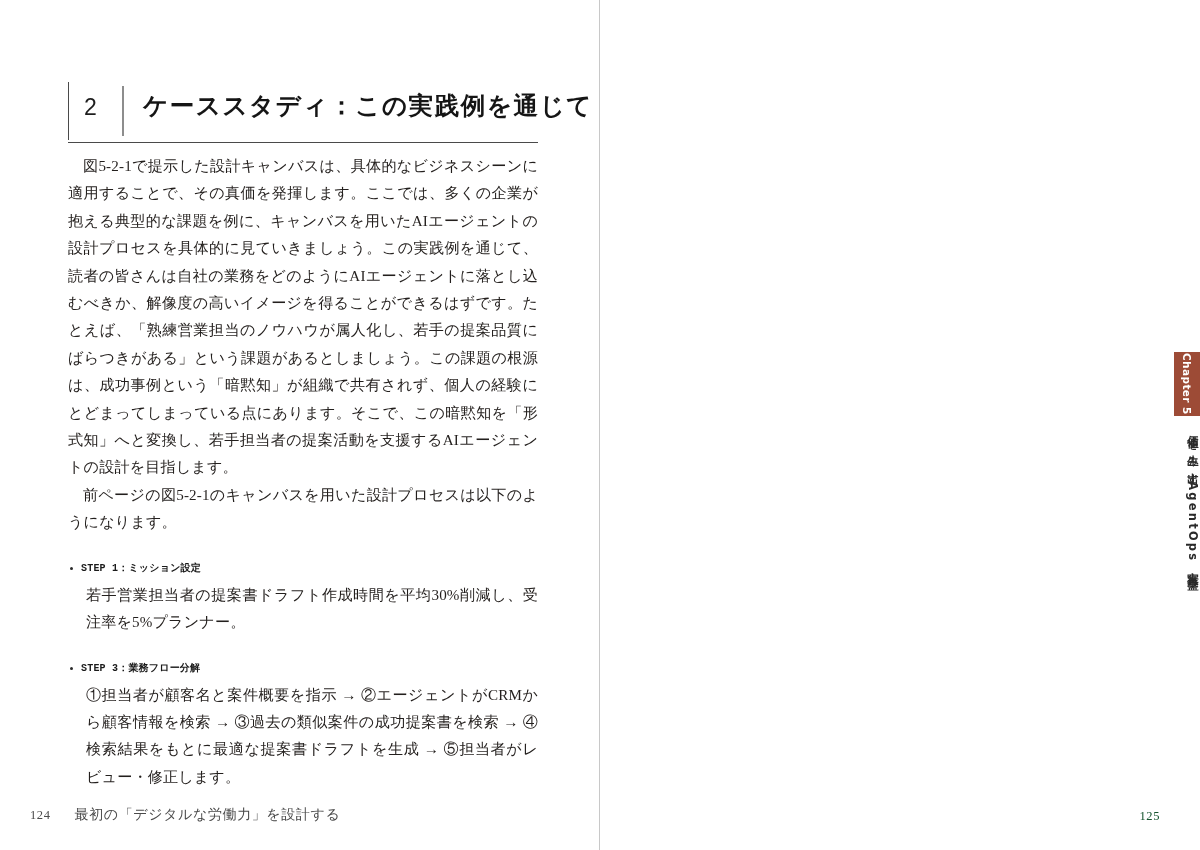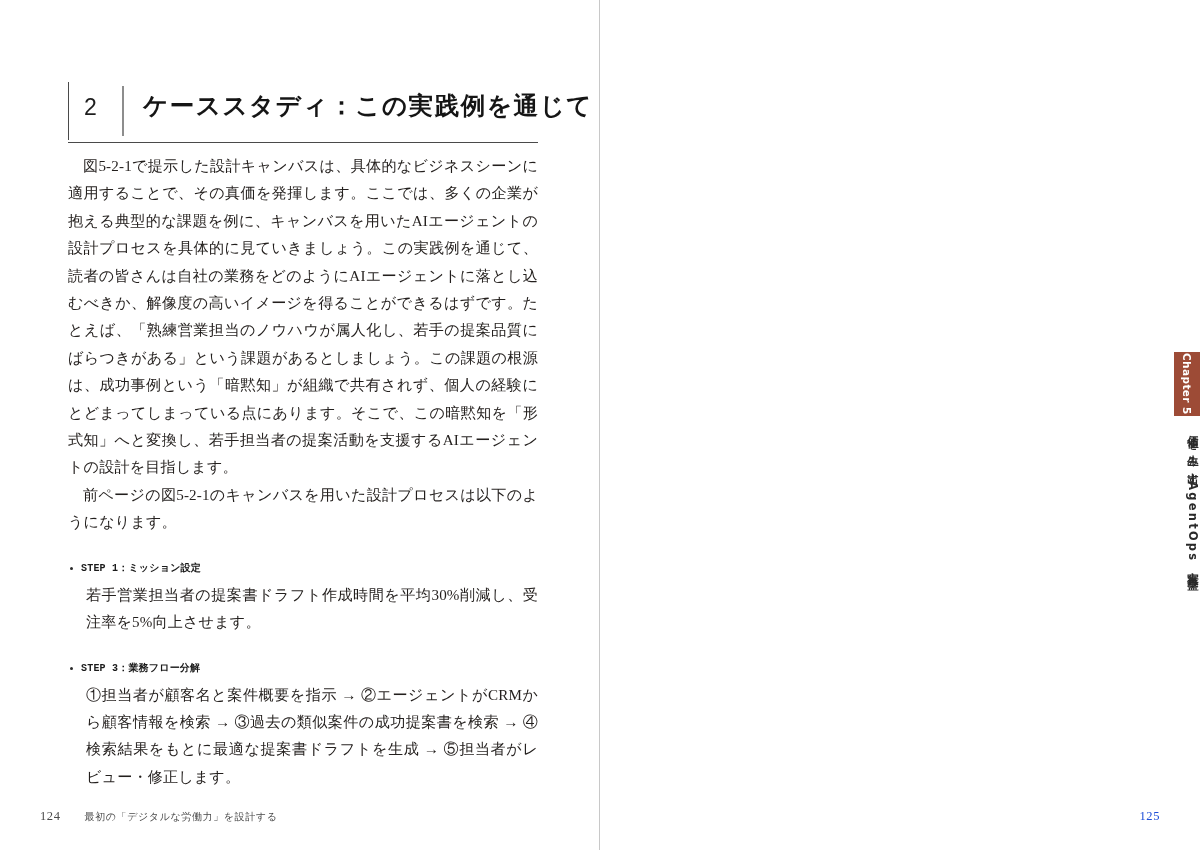--- a/index.html
+++ b/index.html
@@ -62,24 +62,24 @@
     width:3.2px;height:3.2px;background:#2b2b2b;border-radius:50%;
   }
   .step-body{padding-left:18px;margin-top:1px;}
 
   
   .footer{
     position:absolute;bottom:26px;
     font-size:11.5px;color:#5c5c5c;letter-spacing:.6px;
     font-family:"Liberation Serif","DejaVu Serif",serif;
   }
-  .footer-left{left:40px;display:flex;gap:24px;align-items:center;}
+  .footer-left{left:30px;display:flex;gap:24px;align-items:center;}
   .footer-left .pno{font-size:12.5px;color:#4a4a4a;}
-  .footer-left .ttl{font-size:10px;color:#4a4a4a;}
-  .footer-right{right:40px;font-size:12.5px;color:#1d4ed8;}
+  .footer-left .ttl{font-size:14px;color:#4a4a4a;}
+  .footer-right{right:40px;font-size:12.5px;color:#14532d;}
 
   
   .side-tab{position:absolute;right:0;top:352px;width:26px;}
   .side-chip{
     width:26px;height:64px;background:#9d4b36;color:#fff;
     display:flex;align-items:center;justify-content:center;
     font-family:"DejaVu Sans","Liberation Sans",sans-serif;
     font-size:10.5px;font-weight:700;letter-spacing:.4px;
     writing-mode:vertical-rl;
   }
@@ -104,21 +104,21 @@
       <div class="sec-div"></div>
       <div class="sec-title">ケーススタディ：この実践例を通じて</div>
     </div>
 
     <div class="body-col body-left">
       <p class="ind">図5-2-1で提示した設計キャンバスは、具体的なビジネスシーンに適用することで、その真価を発揮します。ここでは、多くの企業が抱える典型的な課題を例に、キャンバスを用いたAIエージェントの設計プロセスを具体的に見ていきましょう。この実践例を通じて、読者の皆さんは自社の業務をどのようにAIエージェントに落とし込むべきか、解像度の高いイメージを得ることができるはずです。たとえば、「熟練営業担当のノウハウが属人化し、若手の提案品質にばらつきがある」という課題があるとしましょう。この課題の根源は、成功事例という「暗黙知」が組織で共有されず、個人の経験にとどまってしまっている点にあります。そこで、この暗黙知を「形式知」へと変換し、若手担当者の提案活動を支援するAIエージェントの設計を目指します。</p>
       <p class="ind">前ページの図5-2-1のキャンバスを用いた設計プロセスは以下のようになります。</p>
 
       <div class="step-block">
         <div class="step-head">STEP 1：ミッション設定</div>
-        <div class="step-body">若手営業担当者の提案書ドラフト作成時間を平均30%削減し、受注率を5%向上させます。</div>
+        <div class="step-body">若手営業担当者の提案書ドラフト作成時間を平均30%削減し、受注率を5%プランナー。</div>
       </div>
 
 
       <div class="step-block">
         <div class="step-head">STEP 3：業務フロー分解</div>
         <div class="step-body">①担当者が顧客名と案件概要を指示 → ②エージェントがCRMから顧客情報を検索 → ③過去の類似案件の成功提案書を検索 → ④検索結果をもとに最適な提案書ドラフトを生成 → ⑤担当者がレビュー・修正します。</div>
       </div>
     </div>
 
     <div class="footer footer-left">

